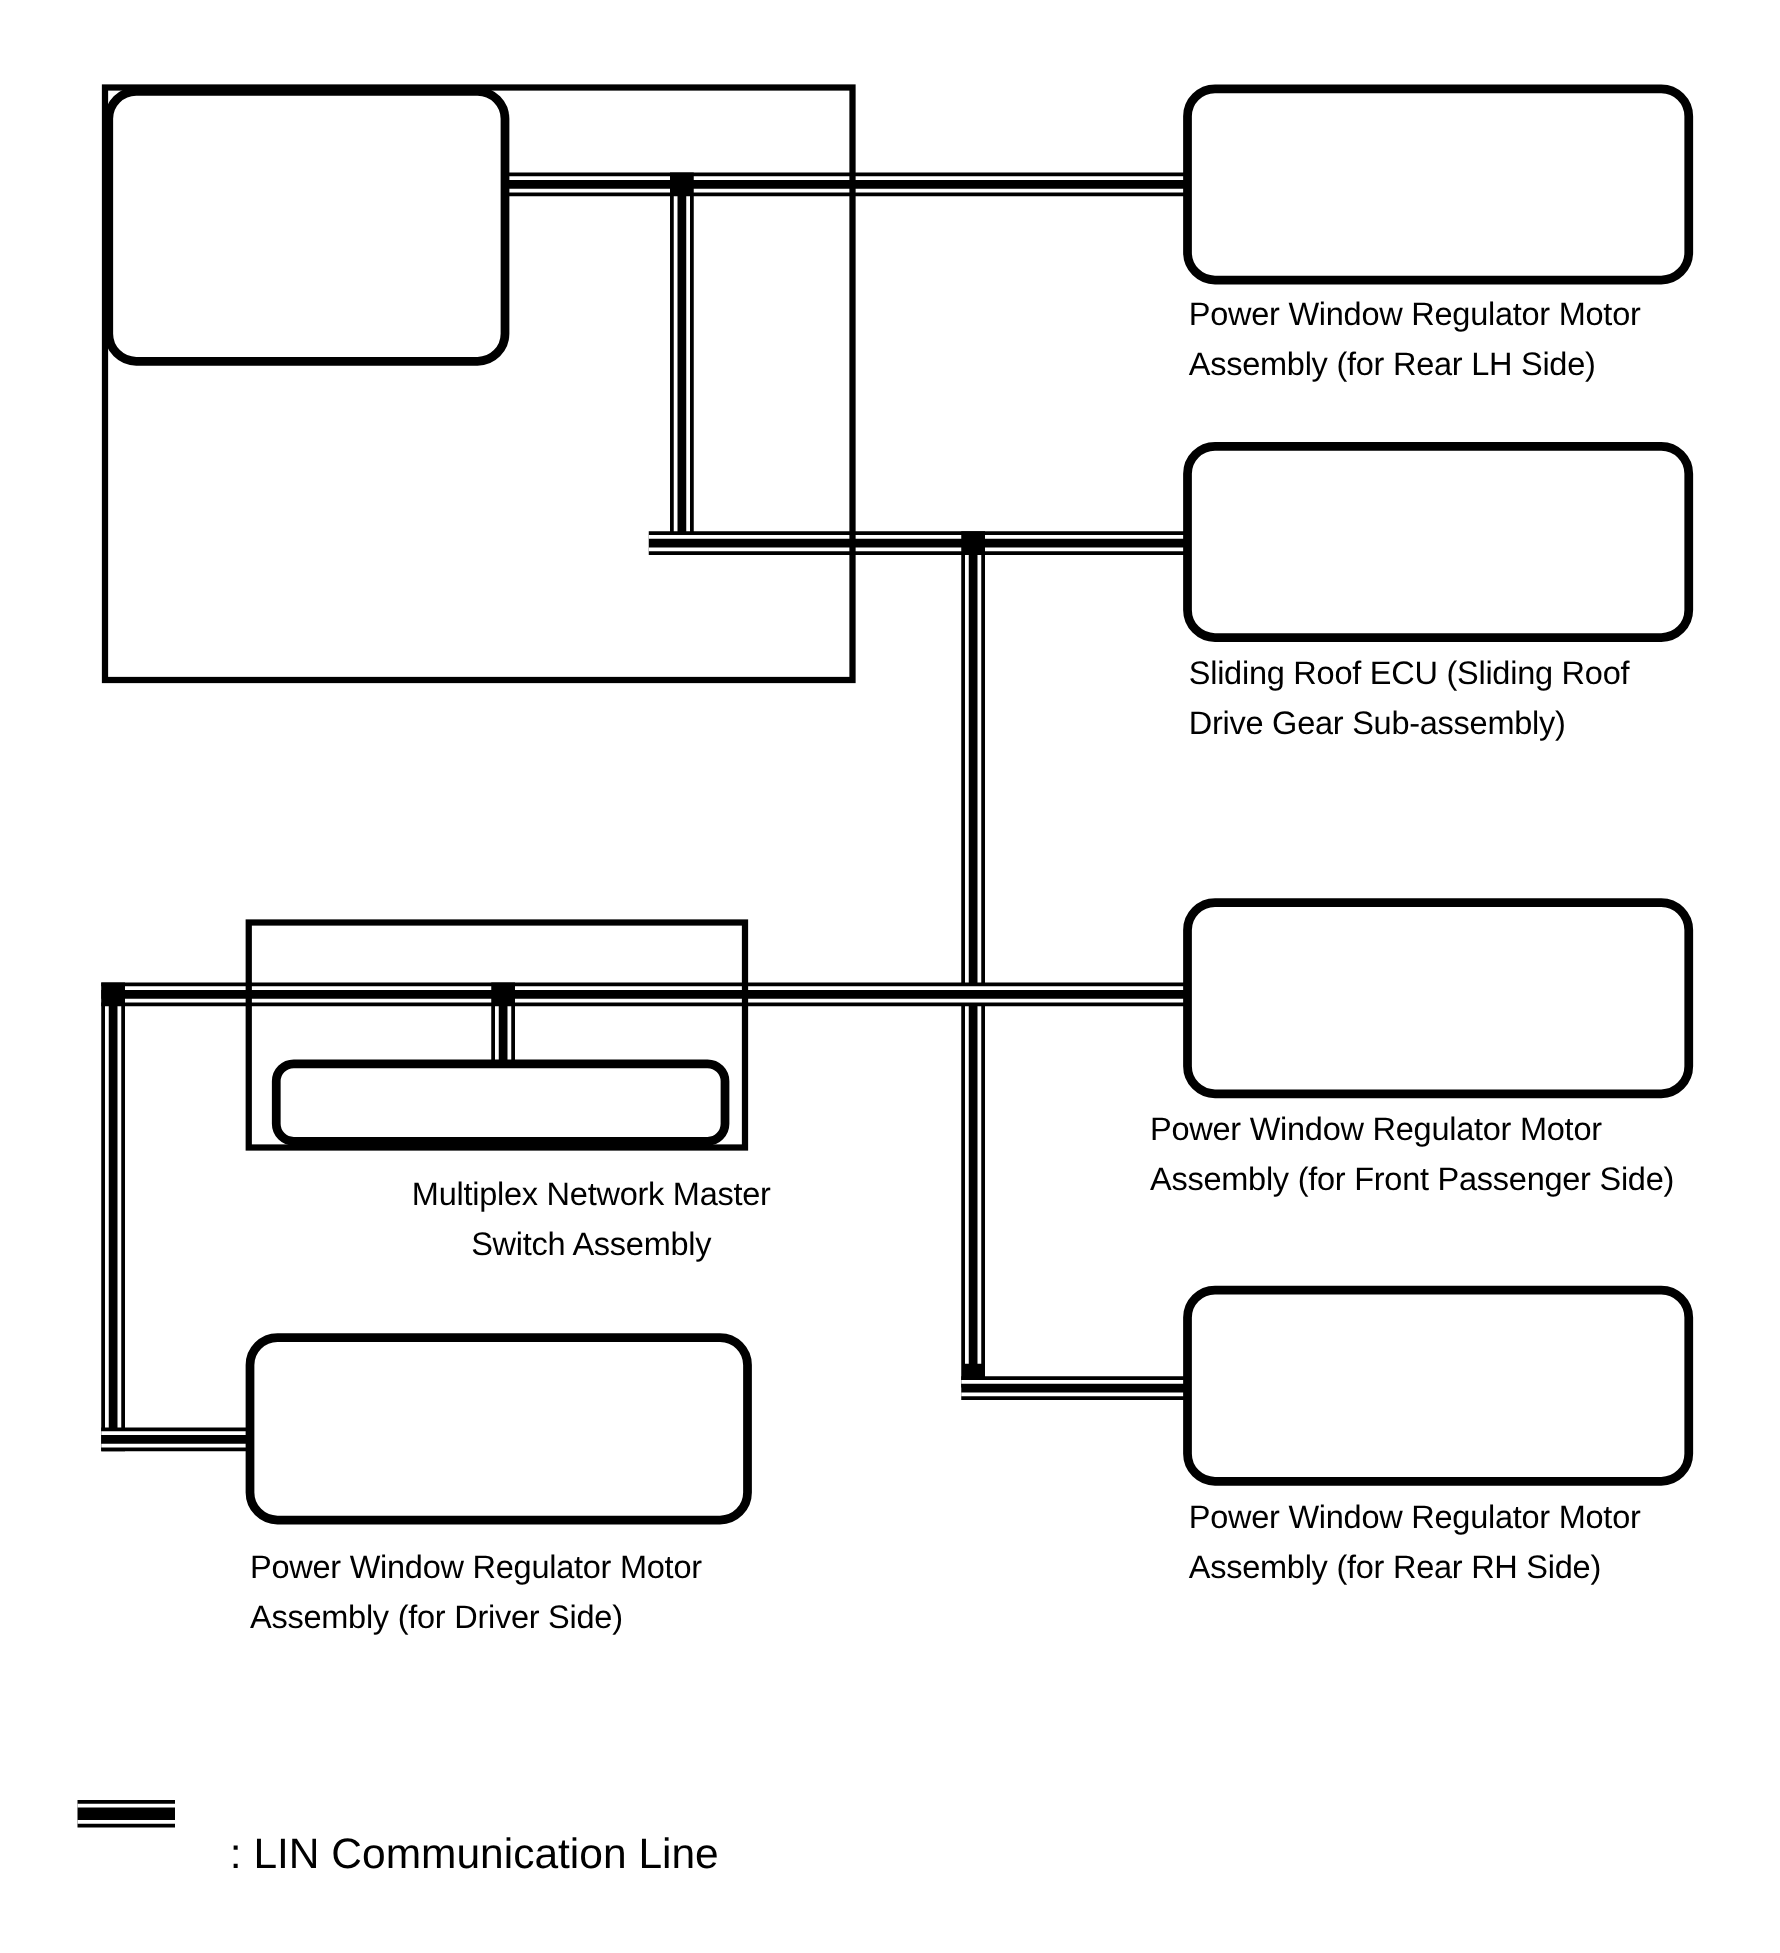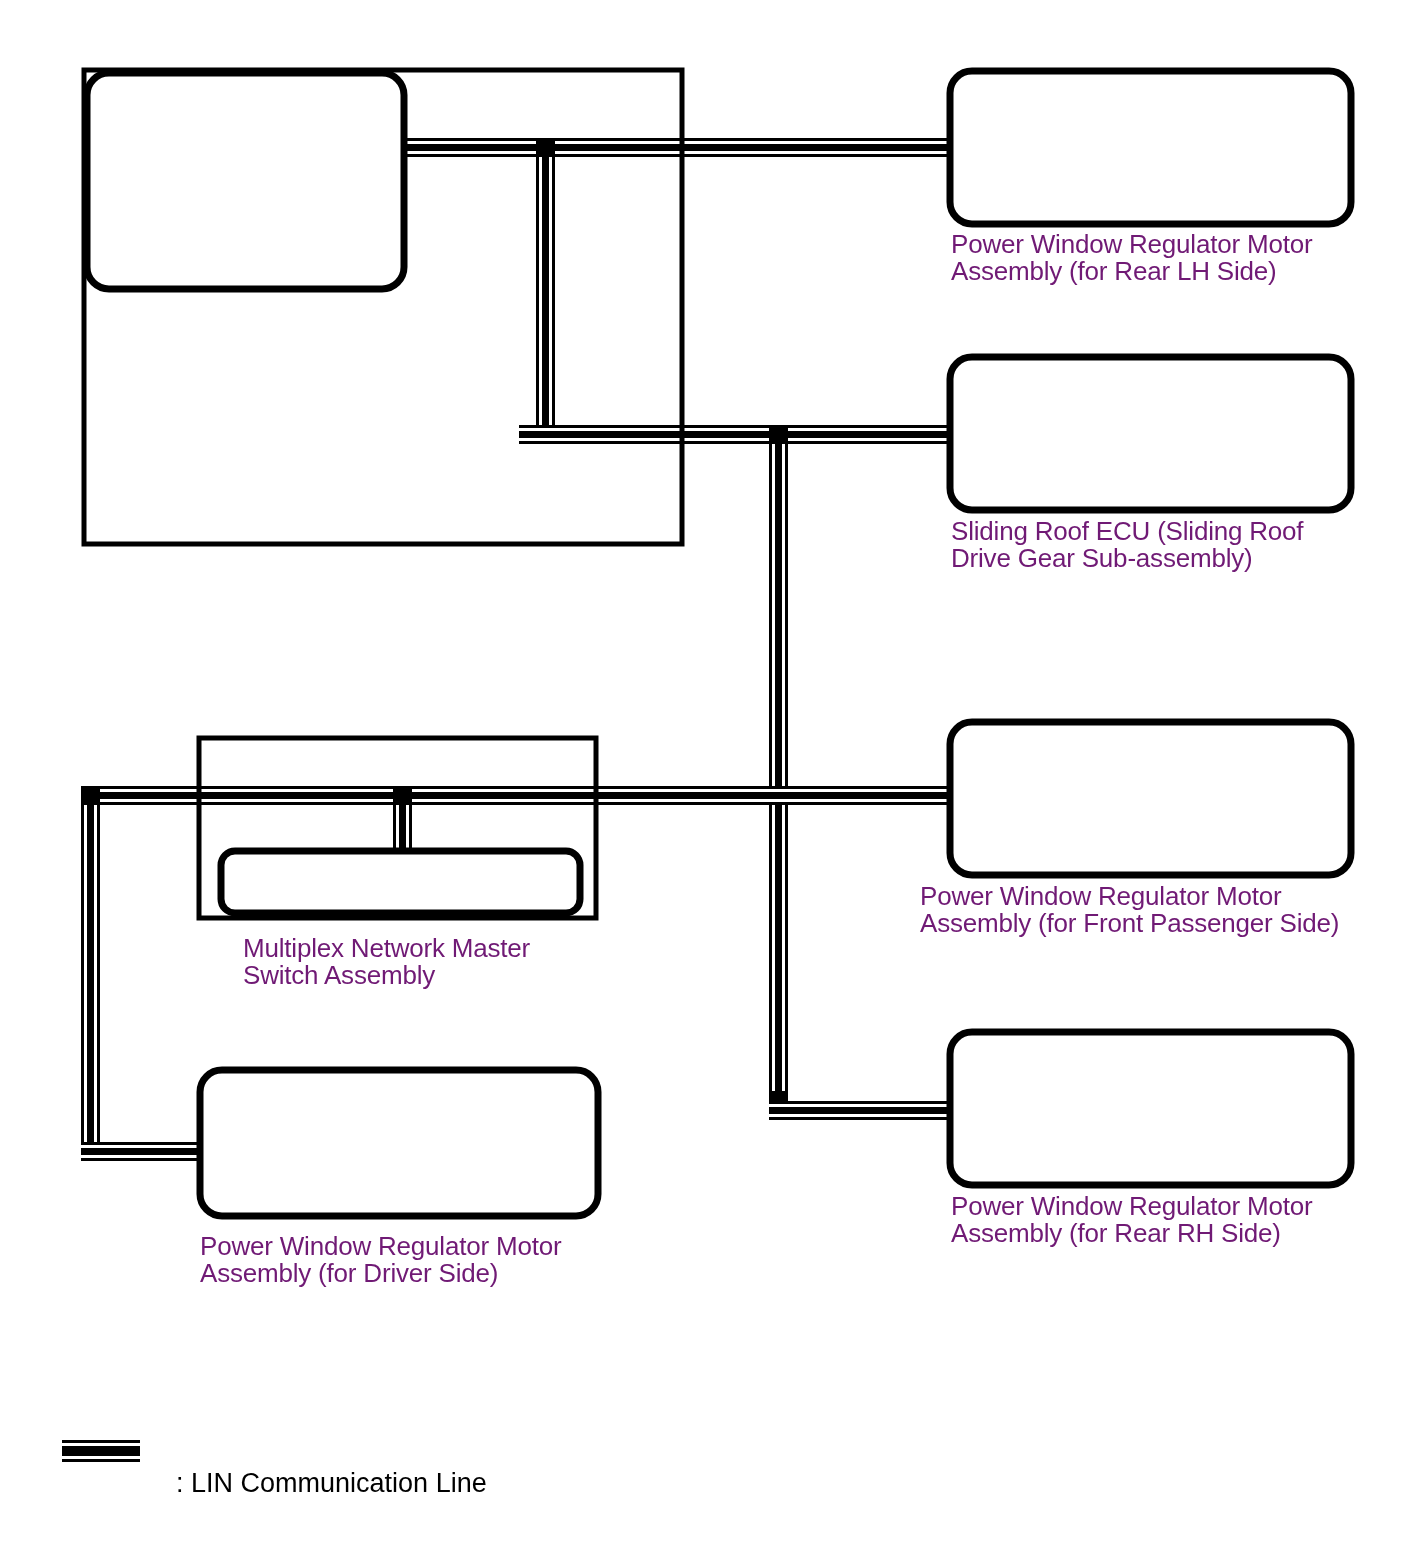--- a/index.html
+++ b/index.html
@@ -21,28 +21,28 @@
   #diagram {
     position: absolute;
     left: 0;
     top: 0;
     width: 1424px;
     height: 1562px;
   }
   .cap {
     position: absolute;
     font-size: 26px;
-    line-height: 27px;
-    color: #701a75;
+    line-height: 40px;
+    color: #000000;
     white-space: pre;
     letter-spacing: -0.2px;
   }
   .legend-text {
     position: absolute;
-    font-size: 27px;
+    font-size: 34px;
     line-height: 32px;
     white-space: pre;
   }
 </style>
 </head>
 <body>
 
 <div id="page">
 
   <svg id="diagram" viewBox="0 0 1424 1562">
@@ -136,21 +136,21 @@
 
   <div class="cap" style="left:951px; top:518px; width:460px;">Sliding Roof ECU (Sliding Roof
 Drive Gear Sub-assembly)</div>
 
   <div class="cap" style="left:920px; top:883px; width:500px;">Power Window Regulator Motor
 Assembly (for Front Passenger Side)</div>
 
   <div class="cap" style="left:951px; top:1193px; width:460px;">Power Window Regulator Motor
 Assembly (for Rear RH Side)</div>
 
-  <div class="cap" style="left:243px; top:935px; width:460px;">Multiplex Network Master
+  <div class="cap" style="left:243px; top:935px; width:460px;text-align:center;">Multiplex Network Master
 Switch Assembly</div>
 
   <div class="cap" style="left:200px; top:1233px; width:470px;">Power Window Regulator Motor
 Assembly (for Driver Side)</div>
 
   <div class="legend-text" style="left:146px; top:1435px;">
     <span>: </span><span>LIN Communication Line</span>
   </div>
 
 </div>

